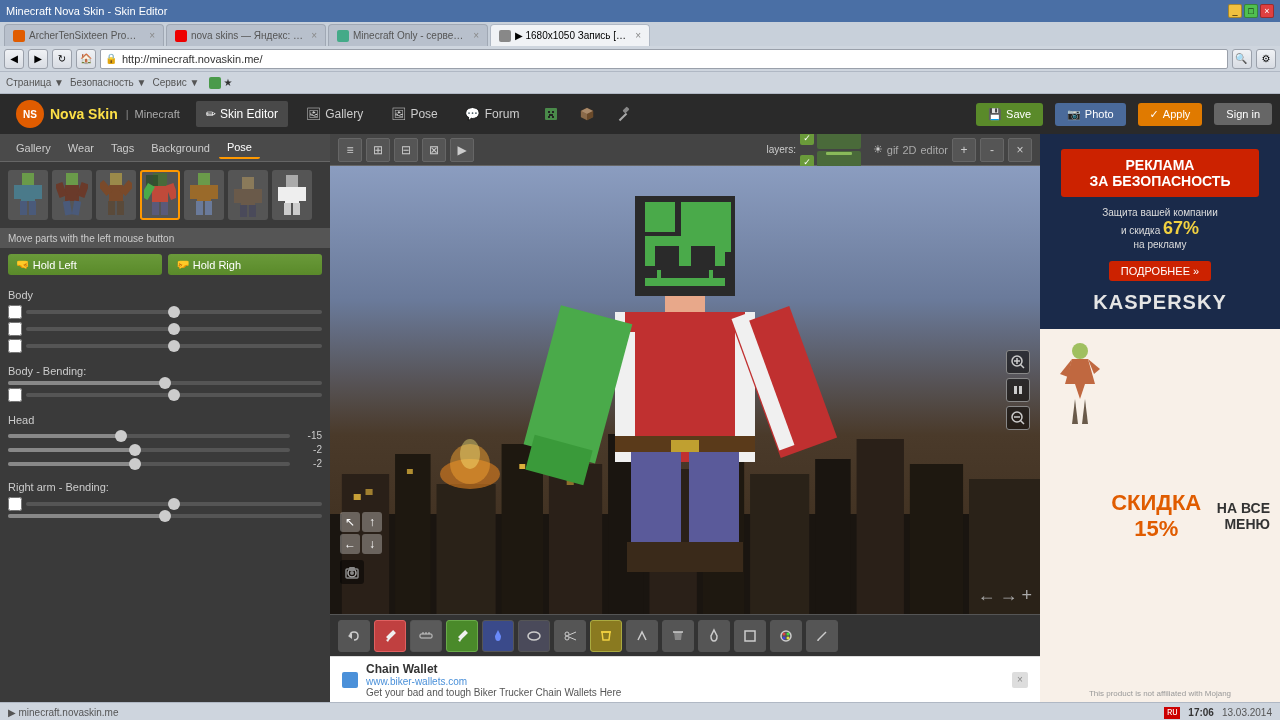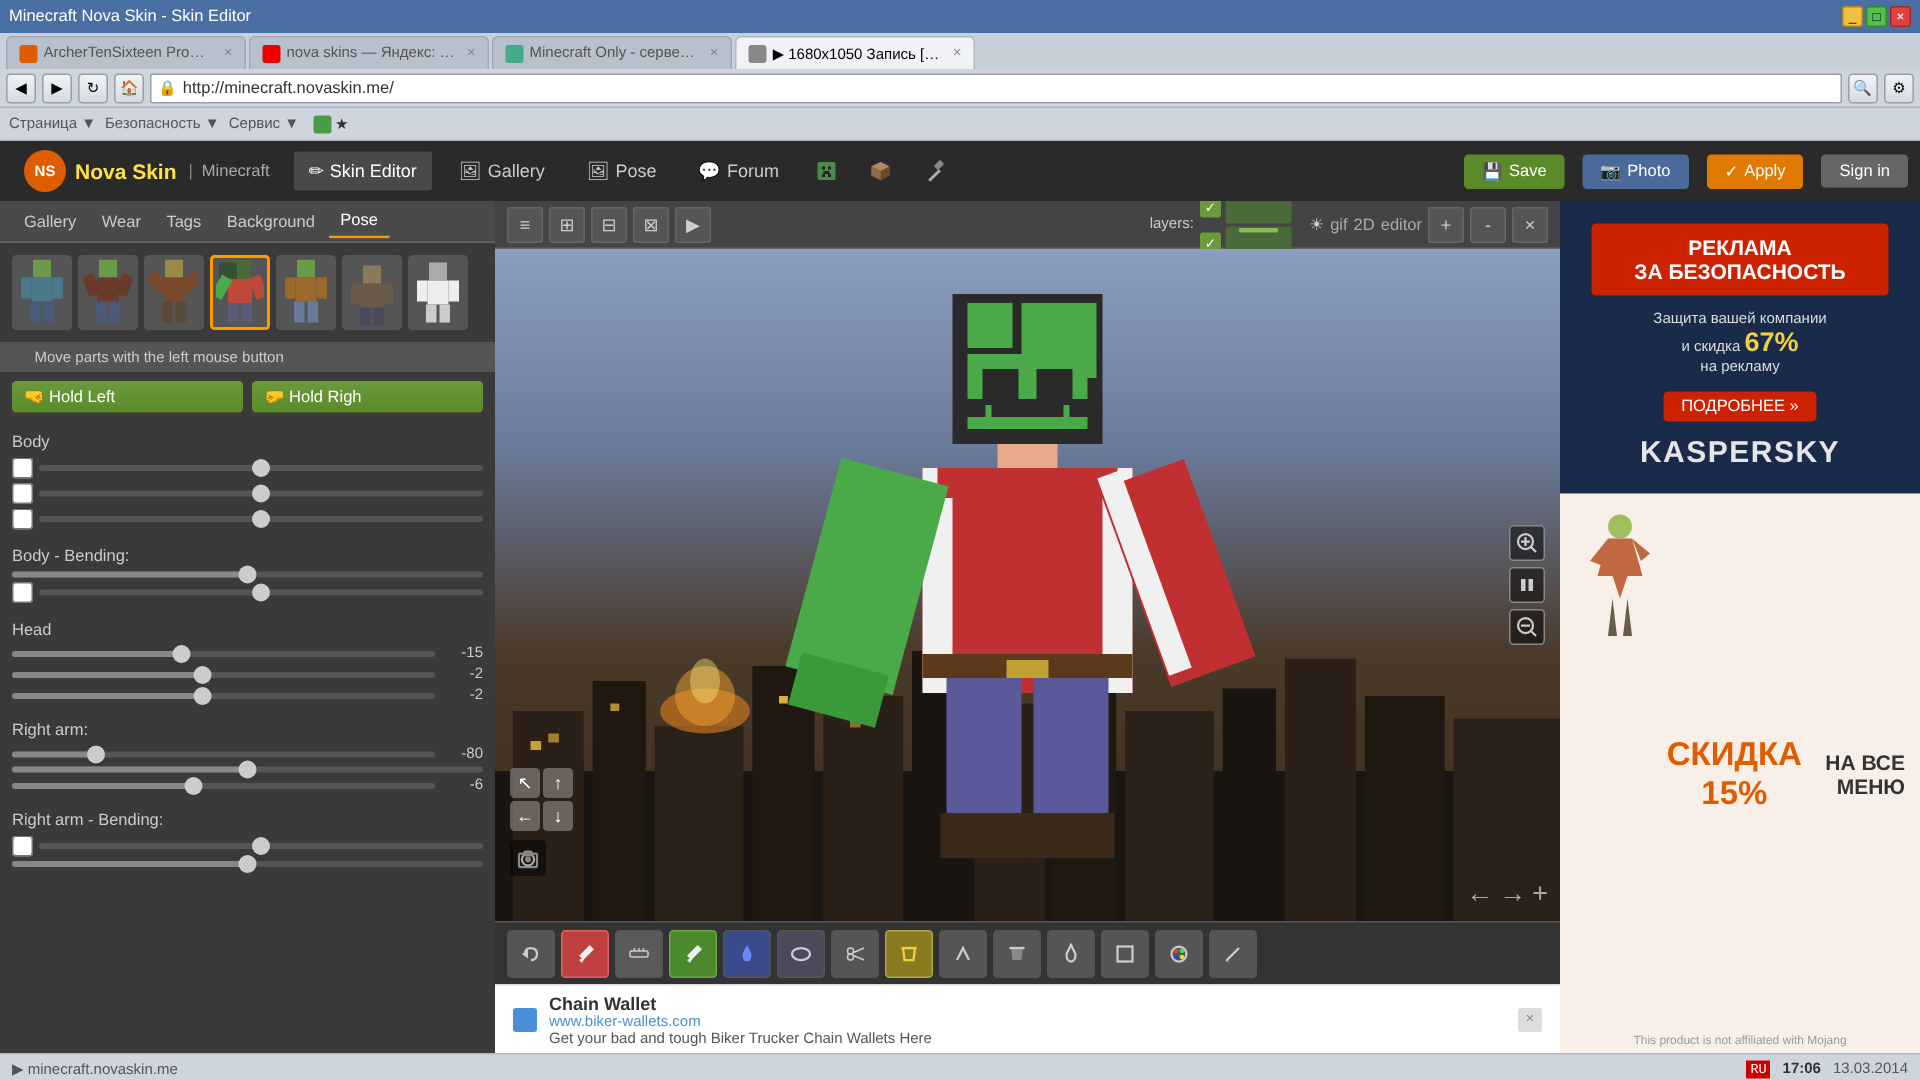--- a/index.html
+++ b/index.html
@@ -32,21 +32,21 @@
     
     .left-sidebar { width: 330px; background: #3a3a3a; flex-shrink: 0; display: flex; flex-direction: column; }
 
     
     .sub-nav { background: #4a4a4a; height: 28px; display: flex; align-items: center; padding: 0 8px; gap: 1px; flex-shrink: 0; border-bottom: 1px solid #666; }
     .sub-nav-item { color: #ccc; font-size: 11px; padding: 4px 8px; cursor: pointer; border-radius: 2px; }
     .pose-thumbnails { display: flex; flex-wrap: wrap; padding: 8px; gap: 4px; border-bottom: 1px solid #555; max-height: 100px; overflow: hidden; }
     .pose-thumb { width: 40px; height: 50px; background: #555; border-radius: 3px; cursor: pointer; display: flex; align-items: center; justify-content: center; border: 2px solid transparent; }
     .pose-thumb.selected { border-color: #f90; }
 
-    .pose-hint { background: #555; color: #ccc; font-size: 10px; padding: 4px 23px; }
+    .pose-hint { background: #555; color: #ccc; font-size: 10px; padding: 4px 8px; }
 
     .pose-buttons { display: flex; padding: 6px 8px; gap: 6px; }
     .pose-btn { flex: 1; background: linear-gradient(to bottom, #6a9a3a, #5a8a2a); color: white; border: none; border-radius: 3px; padding: 4px 8px; font-size: 11px; cursor: pointer; display: flex; align-items: center; gap: 3px; }
 
     .pose-controls { flex: 1; overflow-y: auto; padding: 8px; }
     .control-group { margin-bottom: 12px; }
     .control-label { color: #ccc; font-size: 11px; margin-bottom: 4px; }
     .slider-row { display: flex; align-items: center; margin-bottom: 3px; gap: 4px; }
     .slider-checkbox { width: 14px; height: 14px; flex-shrink: 0; }
     .slider-track { flex: 1; height: 4px; background: #555; border-radius: 2px; position: relative; cursor: pointer; }
@@ -414,43 +414,20 @@
           </div>
           <div class="slider-row">
             <div class="slider-track">
               <div class="slider-fill" style="width:45%"></div>
               <div class="slider-thumb" style="left:45%"></div>
             </div>
             <span class="slider-value">-2</span>
           </div>
         </div>
 
-        <div class="control-group">
-          <div class="control-label">Right arm:</div>
-          <div class="slider-row">
-            <div class="slider-track">
-              <div class="slider-fill" style="width:20%"></div>
-              <div class="slider-thumb" style="left:20%"></div>
-            </div>
-            <span class="slider-value">-80</span>
-          </div>
-          <div class="slider-row">
-            <div class="slider-track">
-              <div class="slider-fill" style="width:50%"></div>
-              <div class="slider-thumb" style="left:50%"></div>
-            </div>
-          </div>
-          <div class="slider-row">
-            <div class="slider-track">
-              <div class="slider-fill" style="width:43%"></div>
-              <div class="slider-thumb" style="left:43%"></div>
-            </div>
-            <span class="slider-value">-6</span>
-          </div>
-        </div>
 
         <div class="control-group">
           <div class="control-label">Right arm - Bending:</div>
           <div class="slider-row">
             <input type="checkbox" class="slider-checkbox" style="">
             <div class="slider-track">
               <div class="slider-fill" style="width:0%"></div>
               <div class="slider-thumb" style="left:50%"></div>
             </div>
           </div>

